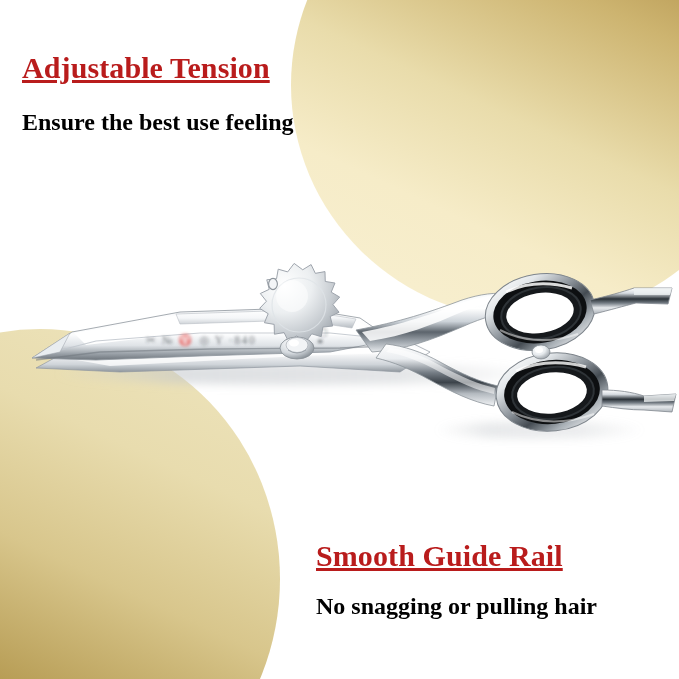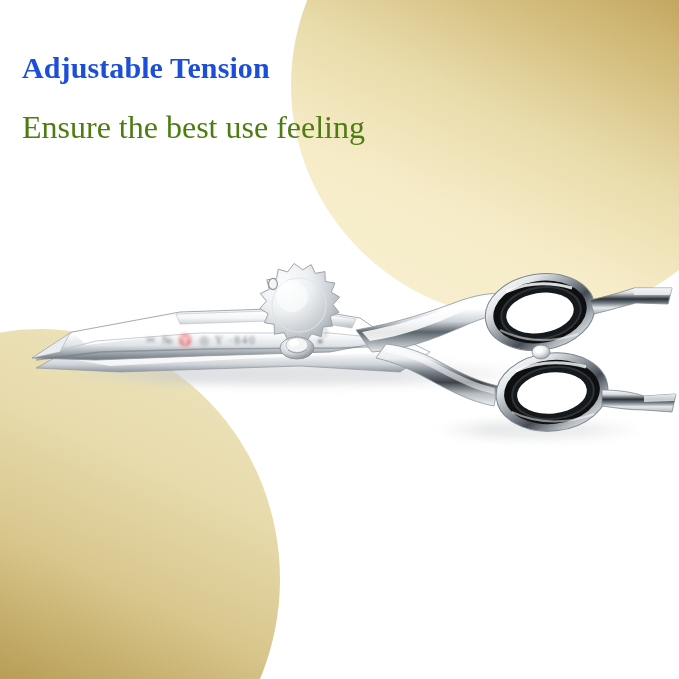--- a/index.html
+++ b/index.html
@@ -28,30 +28,31 @@
 
   
   .tblock{position:absolute;}
   #text-top{left:22px;top:52px;width:400px;}
   #text-bottom{left:316px;top:540px;width:362px;}
 
   .headline{
     font-weight:700;
     font-size:30px;
     line-height:1.08;
-    color:#1d4ed8;
+    color:#b91c1c;
     letter-spacing:.1px;
     margin:0;
     white-space:nowrap;
+    text-decoration:underline;
   }
   .subline{
-    font-weight:400;
-    font-size:32px;
+    font-weight:700;
+    font-size:24px;
     line-height:1.34;
-    color:#4d7c0f;
+    color:#000000;
     margin:22px 0 0 0;
   }
   #text-bottom .subline{margin-top:18px;white-space:nowrap;}
 
   
   #scissors{
     position:absolute;left:0;top:0;width:679px;height:679px;
   }
 </style>
 </head>
@@ -243,14 +244,20 @@
     </g>
   </svg>
 
   <div class="tblock" id="text-top">
     <h1 class="headline">Adjustable Tension</h1>
     <p class="subline">
       <span>Ensure the best use feeling</span><br>
     </p>
   </div>
 
+  <div class="tblock" id="text-bottom">
+    <h1 class="headline">Smooth Guide Rail</h1>
+    <p class="subline">
+      <span>No snagging or pulling hair</span>
+    </p>
+  </div>
 
 </div>
 
 </body></html>

